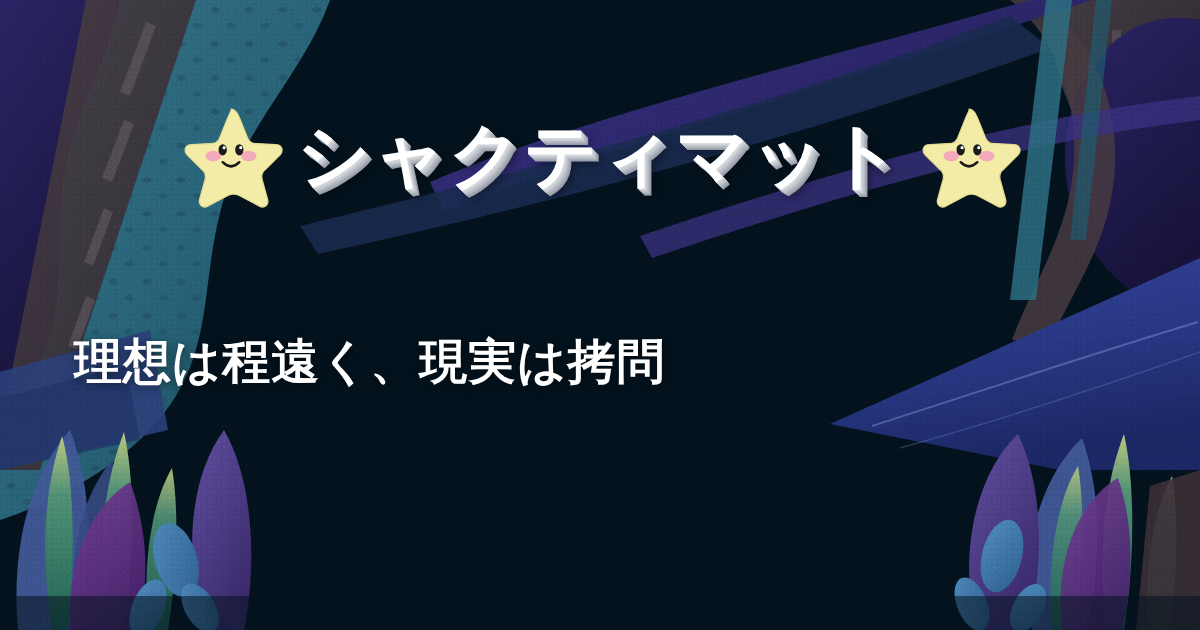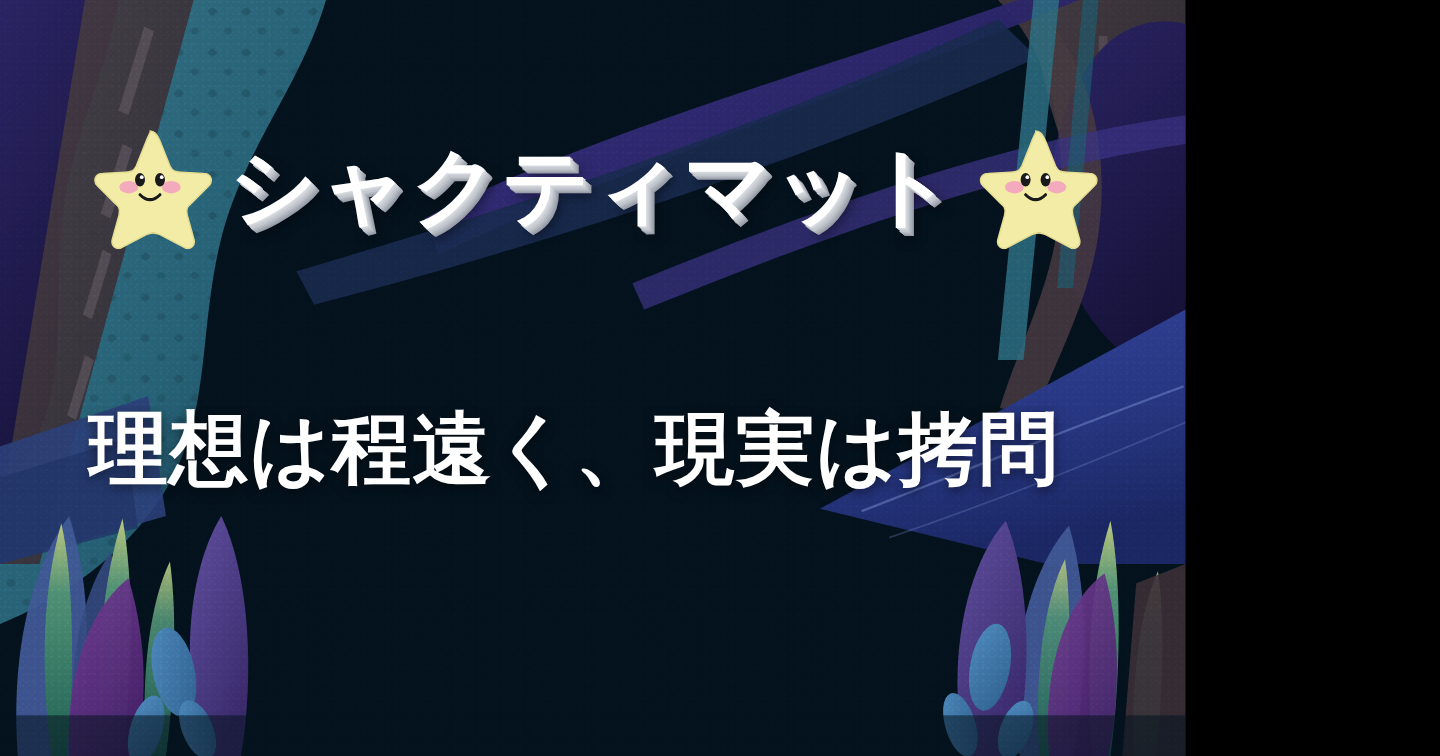--- a/index.html
+++ b/index.html
@@ -3,21 +3,21 @@
 <meta charset="utf-8">
 <title>シャクティマット</title>
 <style>
   html, body {
     margin: 0;
     padding: 0;
     background: #000;
   }
   #canvas {
     position: relative;
-    width: 988px;
+    width: 1200px;
     height: 630px;
     overflow: hidden;
     background: #04121d;
     font-family: "DejaVu Sans", "Liberation Sans", sans-serif;
   }
 
   
   .bg-layer {
     position: absolute;
     inset: 0;
@@ -72,21 +72,21 @@
        5px 5px 0 #adb2bb,
        6px 6px 0 #a2a7b1,
        7px 7px 0 #969ca7,
        8px 8px 10px rgba(0,0,0,.55);
   }
 
   .headline {
     position: absolute;
     left: 74px;
     top: 330px;
-    font-size: 66px;
+    font-size: 48px;
     font-weight: 700;
     color: #ffffff;
     letter-spacing: 1px;
     white-space: nowrap;
     text-shadow: 0 2px 10px rgba(0,0,0,.5);
   }
 
   .subline {
     position: absolute;
     right: 92px;

